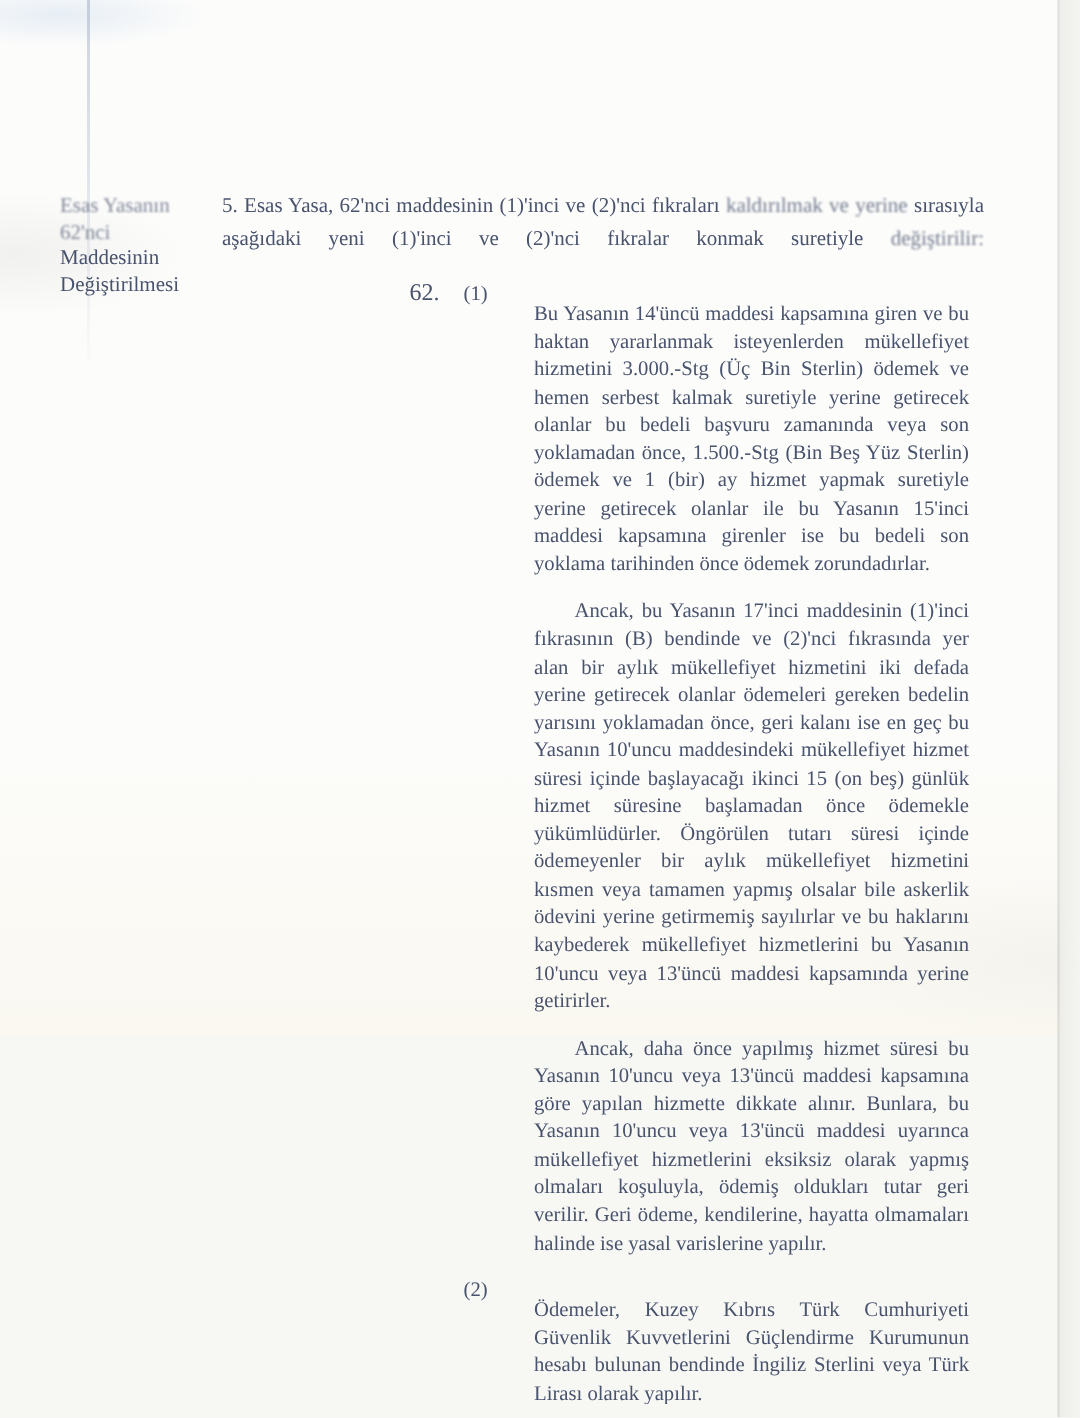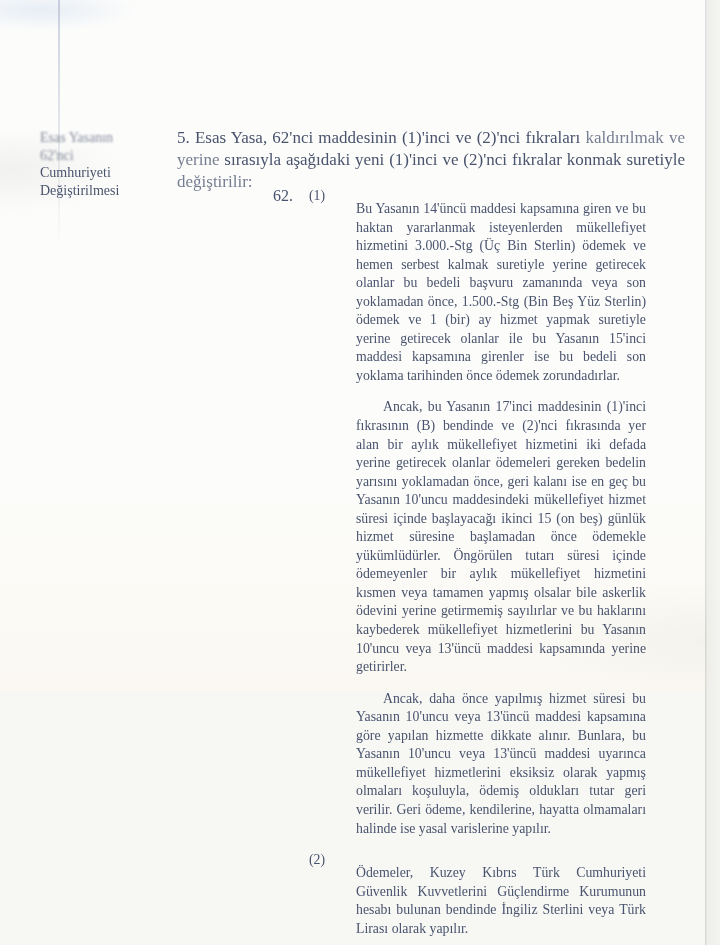--- a/index.html
+++ b/index.html
@@ -33,22 +33,22 @@
   
   .txt{filter:blur(0.3px);}
   .margin-note{
     position:absolute;left:40px;top:129px;width:112px;
     font-size:14px;line-height:17.6px;
   }
   .faded-strong{opacity:0.68;filter:blur(0.8px);}
   .faded-soft{opacity:0.75;filter:blur(0.6px);}
   .intro{
     position:absolute;left:148px;top:127px;width:508px;
-    font-size:17px;line-height:21.8px;
-    text-align:justify;text-align-last:justify;margin-left:29px;
+    font-size:14px;line-height:21.8px;
+    text-align:justify;text-align-last:justify;
   }
   .side-note{
     position:absolute;left:152px;top:187px;width:106px;
     font-size:14px;line-height:17.5px;
   }
   .side-note .first-line{display:flex;justify-content:space-between;}
   .article-number{
     position:absolute;left:273px;top:187px;font-size:16px;line-height:18.55px;
   }
   .clauses{
@@ -66,21 +66,21 @@
 
 <div class="page">
 
   <div class="fold-line"></div>
   <div class="page-edge-outside"></div>
   <div class="page-edge"></div>
 
   <div class="margin-note txt">
     <div class="faded-strong">Esas Yasanın</div>
     <div class="faded-strong">62'nci</div>
-    <div>Cumhuriyeti</div>
+    <div>Maddesinin</div>
     <div>Değiştirilmesi</div>
   </div>
 
   <div class="intro txt">
     <span>5. Esas Yasa, 62'nci maddesinin (1)'inci ve (2)'nci fıkraları </span><span class="faded-soft">kaldırılmak ve yerine</span><span> sırasıyla aşağıdaki yeni (1)'inci ve (2)'nci fıkralar konmak suretiyle </span><span class="faded-soft">değiştirilir:</span>
   </div>
 
 
   <div class="article-number txt">62.</div>
 

